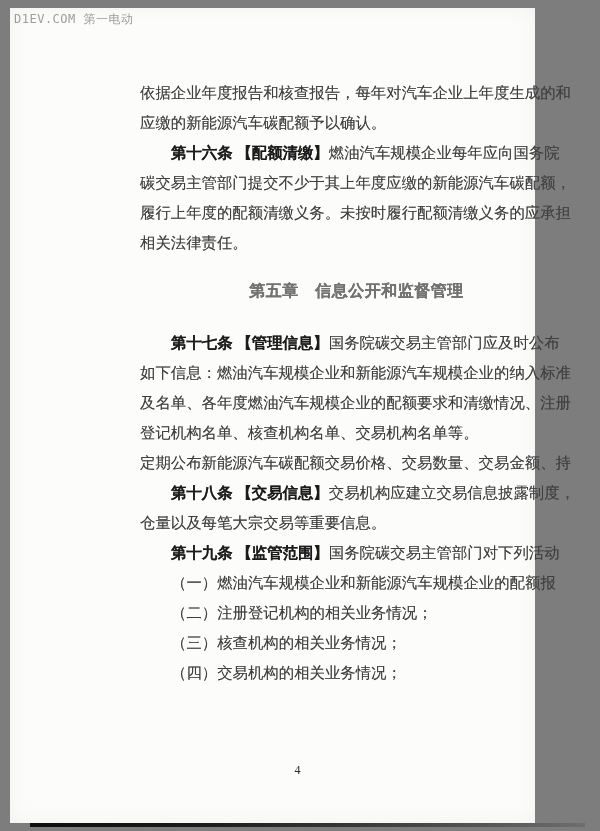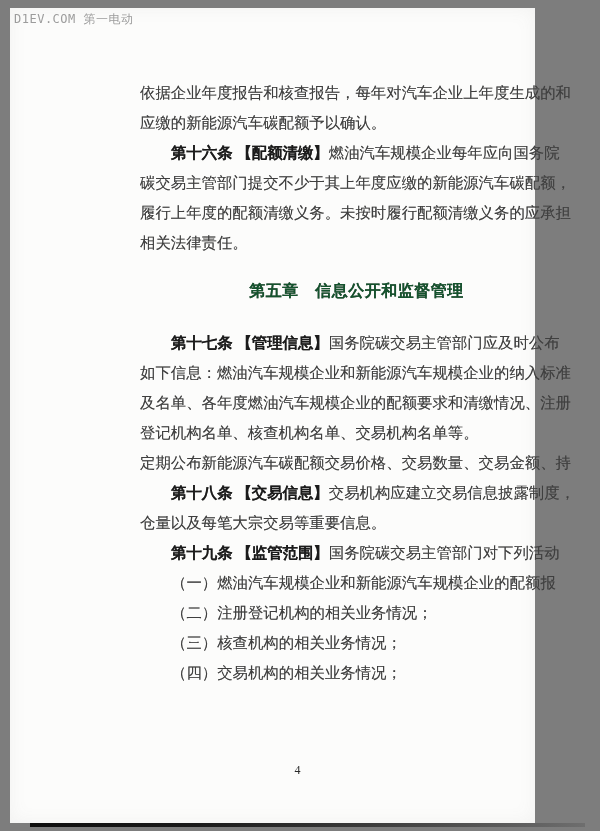--- a/index.html
+++ b/index.html
@@ -37,21 +37,21 @@
   }
   .line .b {
     font-weight:700; color:#1b1b1b;
     text-shadow:0 0 0.5px rgba(20,20,20,0.7);
   }
   .indent { padding-left:31px; }
   .chapter {
     height:30px; line-height:30px;
     margin:18px 0 22px 0; width:433px;
     text-align:center;
-    font-size:16px; font-weight:700; color:#14532d;
+    font-size:16px; font-weight:700; color:#737373;
     text-shadow:0 0 0.5px rgba(20,20,20,0.7);
     letter-spacing:0.5px;
     white-space:nowrap;
   }
   .page-number {
     position:absolute; left:0; top:752px; width:575px;
     text-align:center; font-size:12px; color:#2a2a2a;
     line-height:20px;
   }
 </style>

